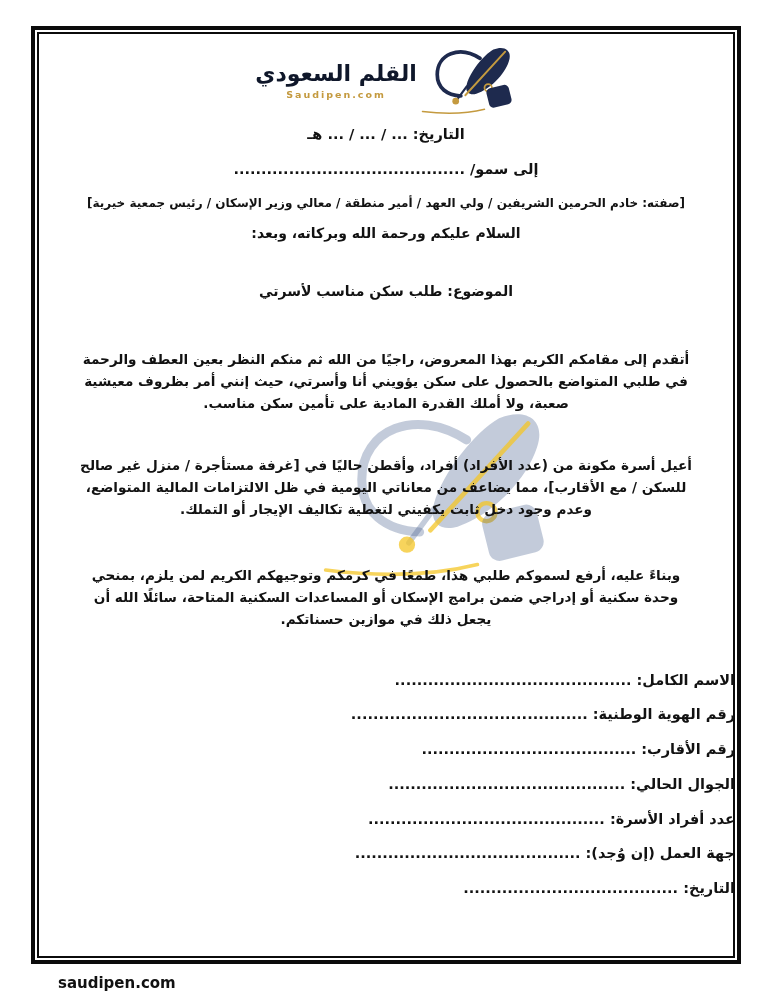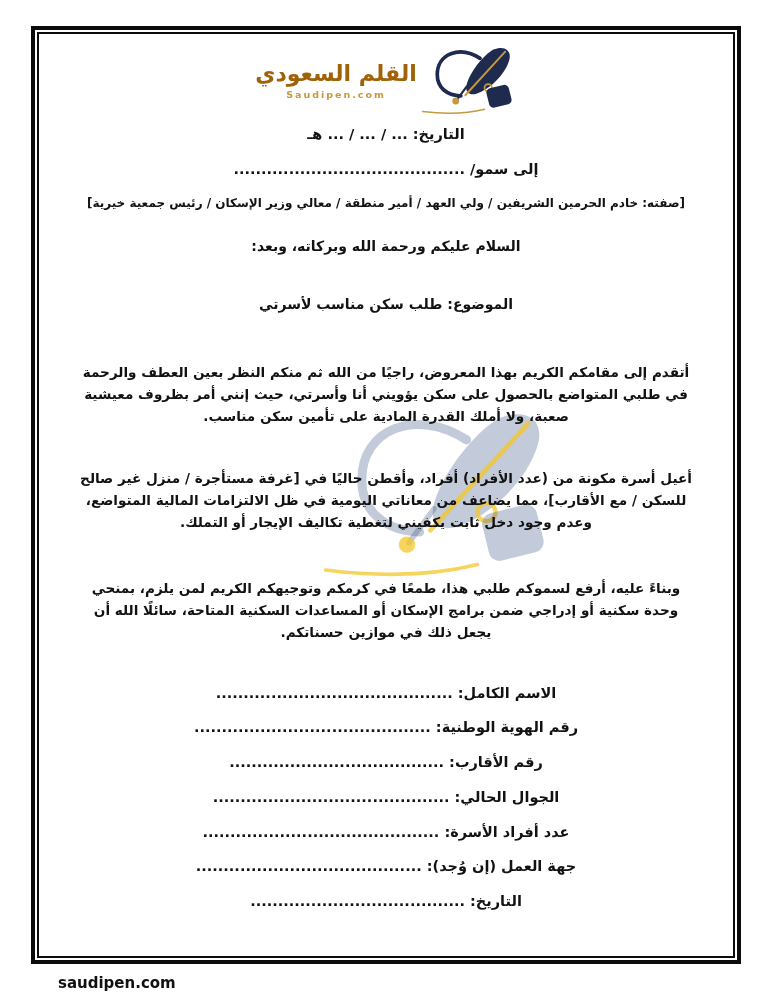--- a/index.html
+++ b/index.html
@@ -43,45 +43,45 @@
   .logo {
     margin-top: 10px;
     display: flex; flex-direction: row; 
     justify-content: center; align-items: center;
     gap: 4px;
   }
   .logo-icon svg { --navy: #1e2a4e; --gold: #c49a3f; }
   .logo-text { text-align: center; }
   .logo-title {
     font-size: 22px; line-height: 1.1;
-    color: #a16207; font-weight: bold;
+    color: #0f172a; font-weight: bold;
   }
   .logo-subtitle {
     font-size: 9.5px; letter-spacing: 2px;
     color: #c49a3f; font-weight: bold;
     margin-top: 2px;
     direction: ltr;
   }
   .line { font-size: 14.5px; line-height: 1.4; }
   .line-date     { margin-top: 4px; }
   .line-to       { margin-top: 15px; }
   .line-capacity { margin-top: 15px; font-size: 12px; }
-  .line-greeting { margin-top: 26px; font-size: 14px; }
+  .line-greeting { margin-top: 13px; font-size: 14px; }
   .line-subject  { margin-top: 38px; font-size: 14px; }
   .paragraph {
     max-width: 622px;
     margin: 9px auto;
     font-size: 13.6px;
     line-height: 1.62;
     text-align: center;
   }
   .p1 { margin-top: 46px; }
   .p2 { margin-top: 40px; }
   .p3 { margin-top: 44px; }
-  .fields { margin-top: 40px; }
+  .fields { margin-top: 40px; text-align: right; }
   .field-row { font-size: 14.5px; margin-bottom: 13px; line-height: 1.5; }
   .field-dots { letter-spacing: 0.5px; }
   .footer {
     position: absolute; left: 58px; bottom: 8px;
     z-index: 2;
     direction: ltr;
     font-size: 15px; font-weight: bold; color: #111111;
   }
 </style>
 </head>

